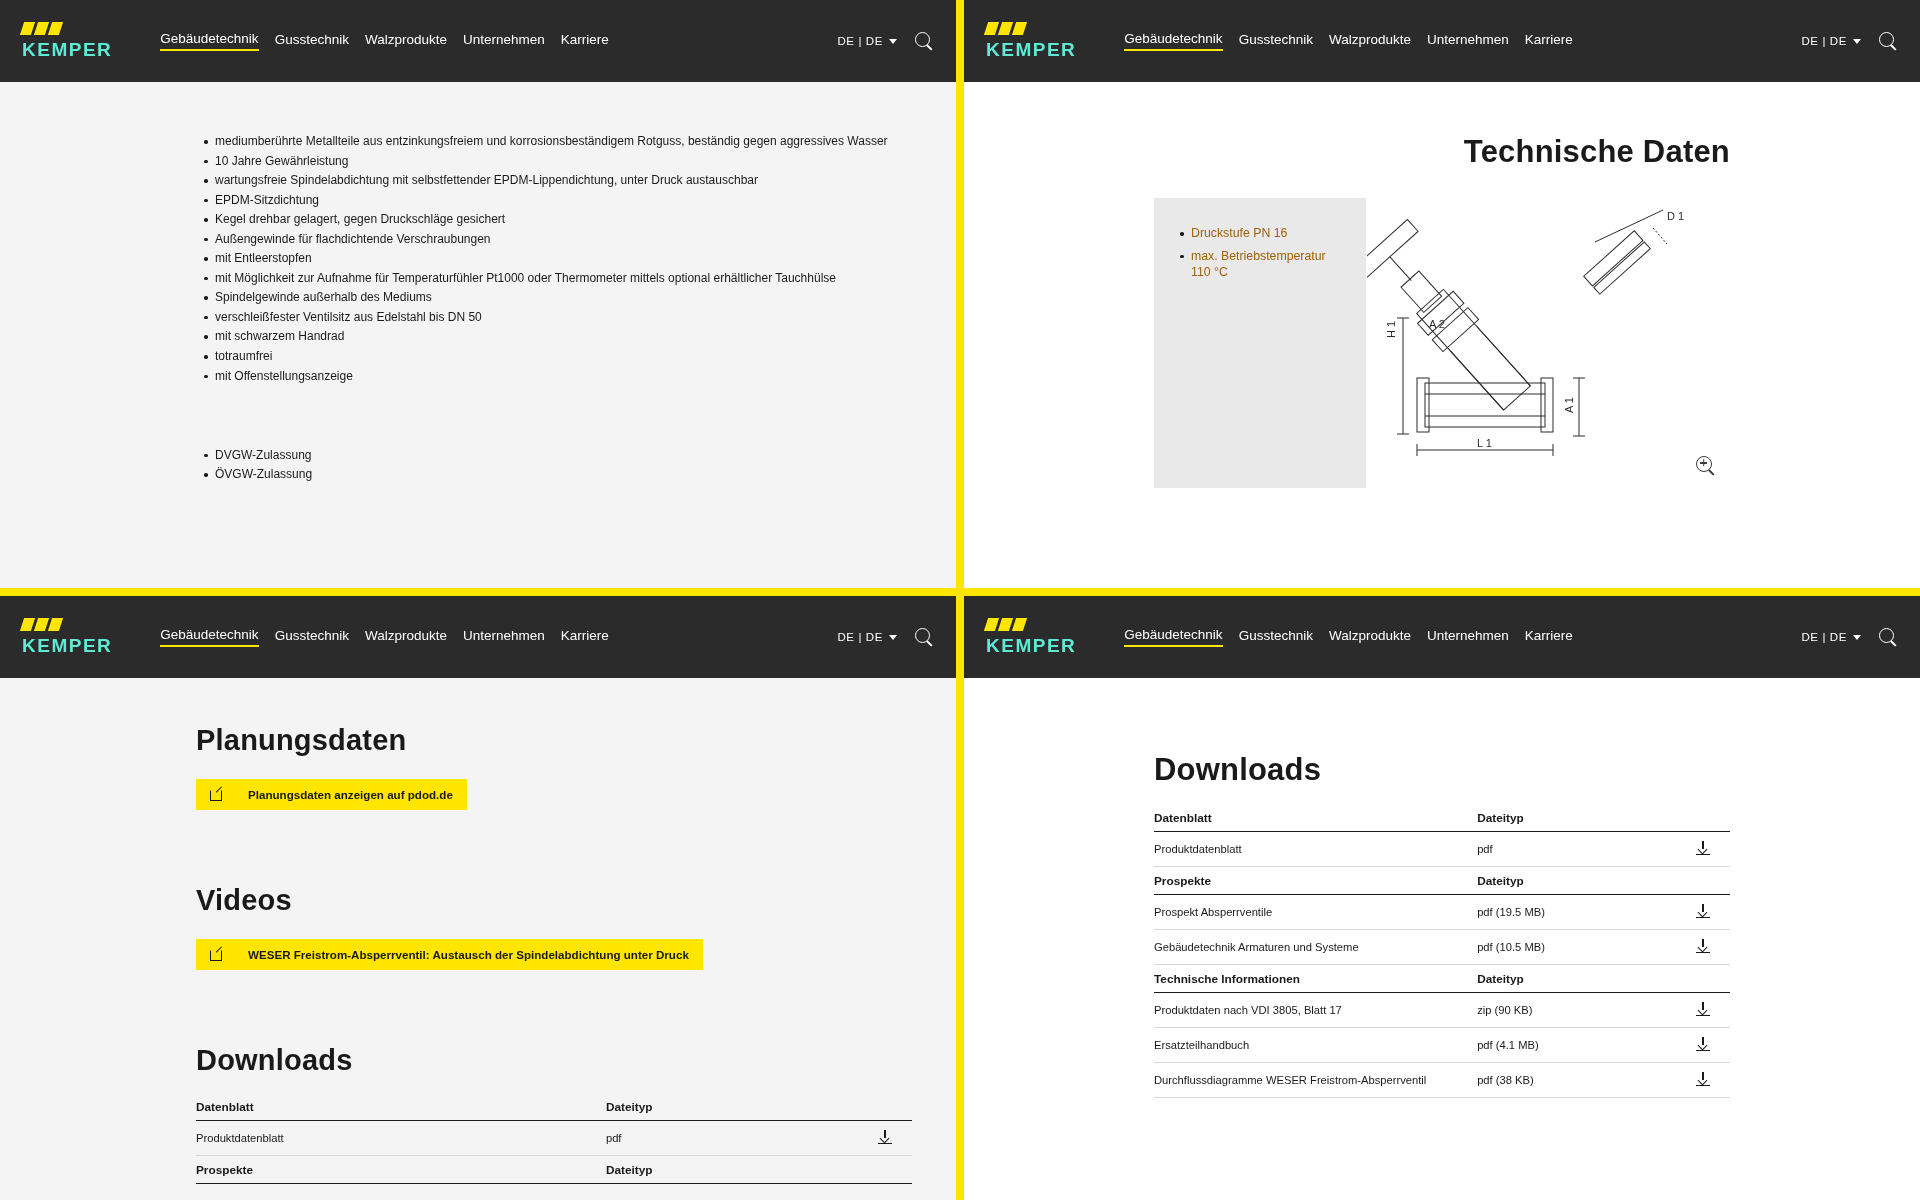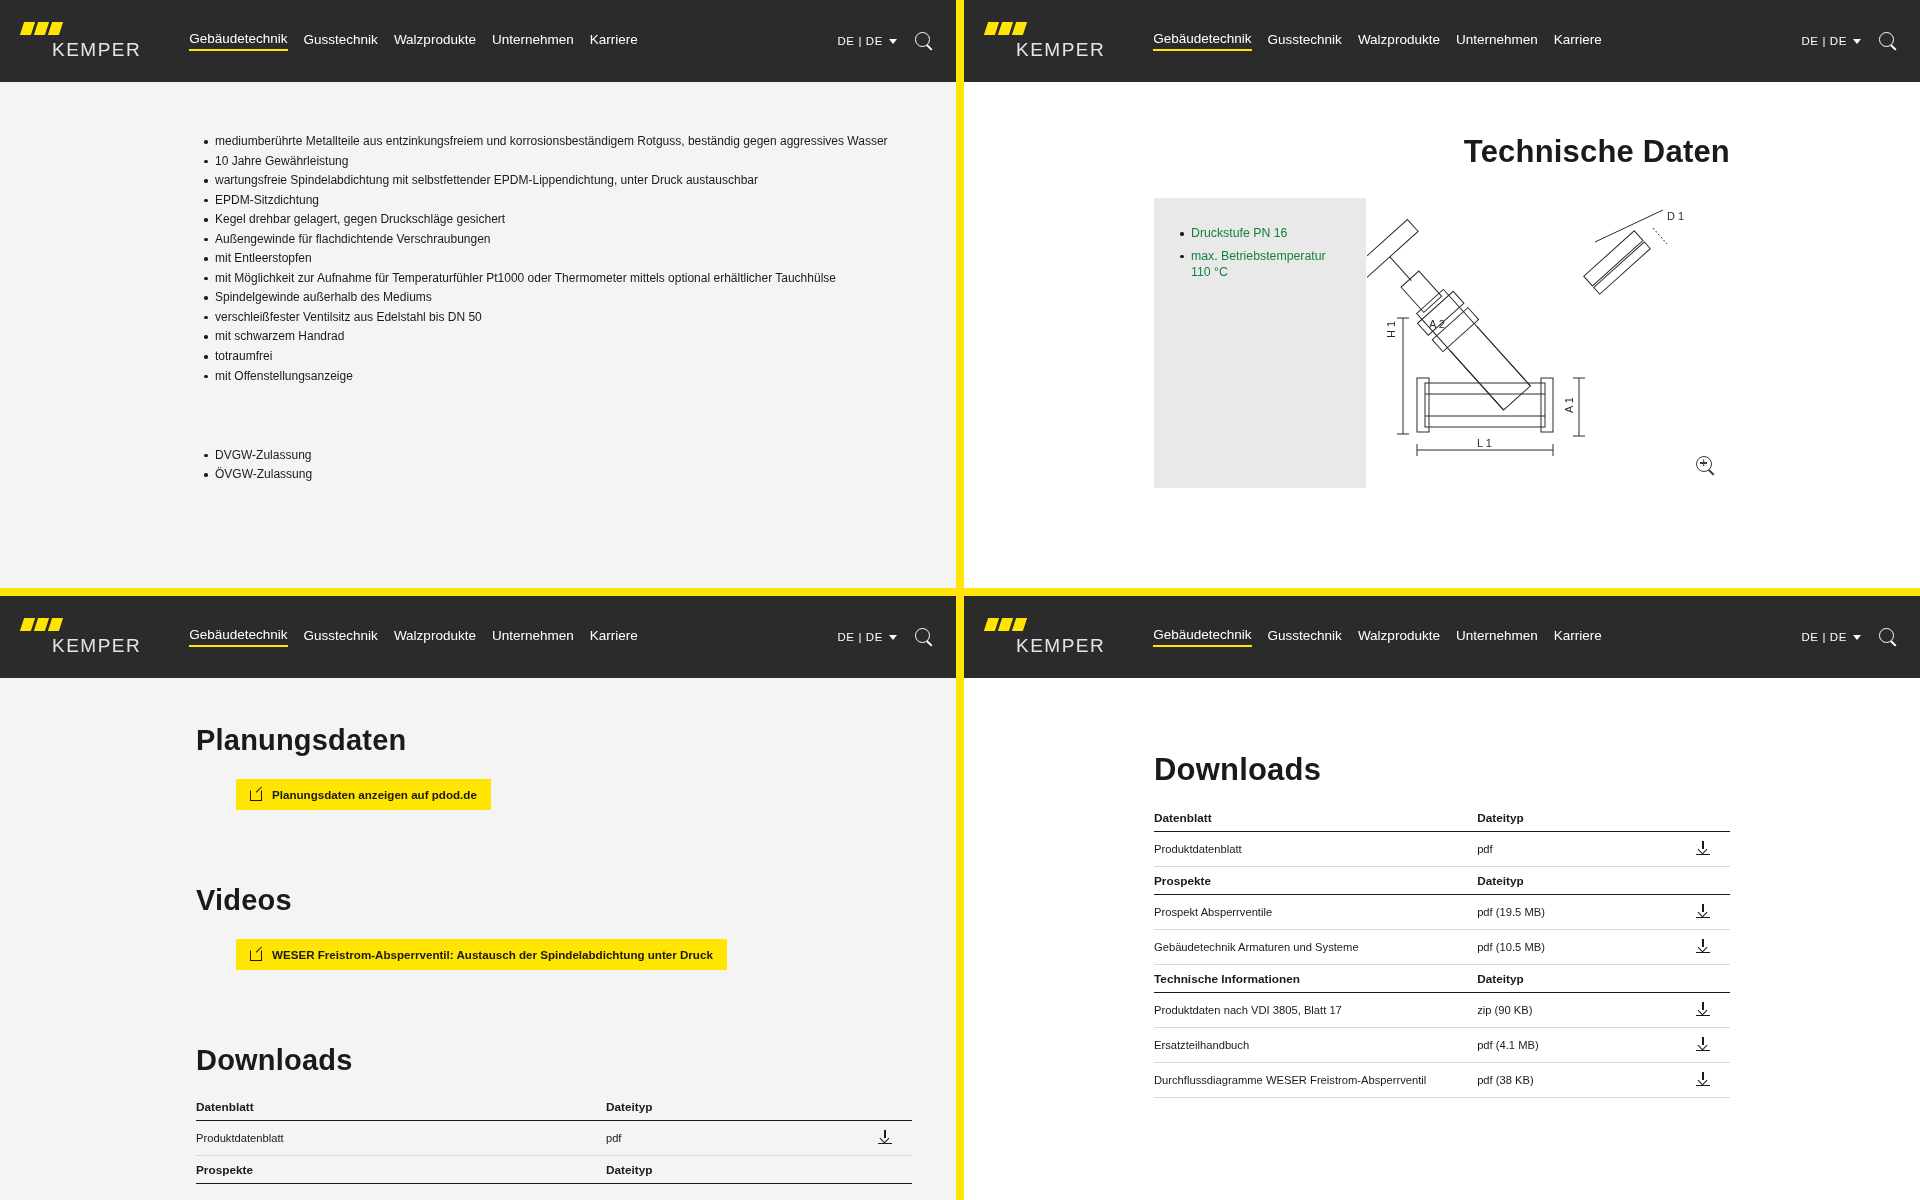--- a/index.html
+++ b/index.html
@@ -27,21 +27,21 @@
     align-items: center;
     padding: 0 22px;
     position: relative;
   }
   .logo {
     display: flex; flex-direction: column; align-items: flex-start;
     margin-right: 48px; cursor: pointer;
   }
   .logo .bars { display: flex; gap: 3px; margin-bottom: 4px; transform: skewX(-18deg); }
   .logo .bars i { display: block; width: 11px; height: 13px; background: #ffe500; }
-  .logo .word { color: #e5e5e5; font-weight: normal; font-size: 19px; letter-spacing: 1.5px; margin-left: 30px; }
+  .logo .word { color: #5eead4; font-weight: bold; font-size: 19px; letter-spacing: 1.5px; }
   .nav { display: flex; gap: 16px; align-items: center; }
   .nav a {
     color: #fff; font-size: 13.5px; text-decoration: none;
     padding-bottom: 3px; white-space: nowrap;
   }
   .nav a.active { border-bottom: 2px solid #ffe500; }
   .hdr-right {
     position: absolute; right: 22px; top: 0; height: 82px;
     display: flex; align-items: center; gap: 18px;
   }
@@ -79,42 +79,42 @@
   .p1-sect2 { margin-top: 64px; }
 
   
   .p2 { background: #fff; }
   .p2-wrap { padding: 52px 190px 0 190px; }
   .p2 h2 { font-size: 31px; text-align: right; }
   .td-row { display: flex; margin-top: 28px; height: 290px; }
   .td-left { width: 212px; background: #e9e9e9; padding: 28px 20px 0 24px; }
   .td-left ul { list-style: none; }
   .td-left li {
-    font-size: 12.3px; color: #15803d; line-height: 1.3;
+    font-size: 12.3px; color: #a16207; line-height: 1.3;
     padding-left: 13px; position: relative; margin-bottom: 7px;
   }
   .td-left li::before {
     content: ""; position: absolute; left: 2px; top: 6px;
     width: 3.5px; height: 3.5px; border-radius: 50%; background: #1a1a1a;
   }
   .td-right { flex: 1; background: #fff; position: relative; border-left: 1px solid #fff; }
   .zoom-ic { position: absolute; right: 14px; bottom: 12px; width: 20px; height: 20px; cursor: pointer; }
   .zoom-ic::before { content: ""; position: absolute; left: 0; top: 0; width: 14px; height: 14px; border: 1.5px solid #3a3a3a; border-radius: 50%; }
   .zoom-ic::after { content: ""; position: absolute; left: 13px; top: 13px; width: 7px; height: 1.5px; background: #3a3a3a; transform: rotate(45deg); transform-origin: left center; }
   .zoom-ic i { position: absolute; left: 4px; top: 6.2px; width: 7px; height: 1.4px; background: #3a3a3a; }
   .zoom-ic i:last-child { transform: rotate(90deg); }
 
   
   .p3-wrap { padding: 46px 0 0 0; }
   .p3-wrap .body-pad { padding-left: 196px; padding-right: 44px; }
   .p3-wrap h2 { font-size: 29px; }
   .btn-yellow {
-    display: inline-flex; align-items: center; gap: 9px;
+    display: inline-flex; align-items: center; gap: 25px;
     background: #ffe500; color: #1a1a1a; font-size: 11.6px; font-weight: bold;
-    padding: 9px 14px; margin-top: 22px; cursor: pointer; border: none; margin-left: 40px;
+    padding: 9px 14px; margin-top: 22px; cursor: pointer; border: none;
   }
   .ext-ic { width: 13px; height: 13px; position: relative; flex: none; }
   .ext-ic::before {
     content: ""; position: absolute; left: 0; bottom: 0; width: 10px; height: 9px;
     border: 1.4px solid #1a1a1a; border-top-color: transparent;
   }
   .ext-ic::after {
     content: ""; position: absolute; right: 0; top: 1px; width: 8px; height: 1.4px;
     background: #1a1a1a; transform: rotate(-45deg);
   }

